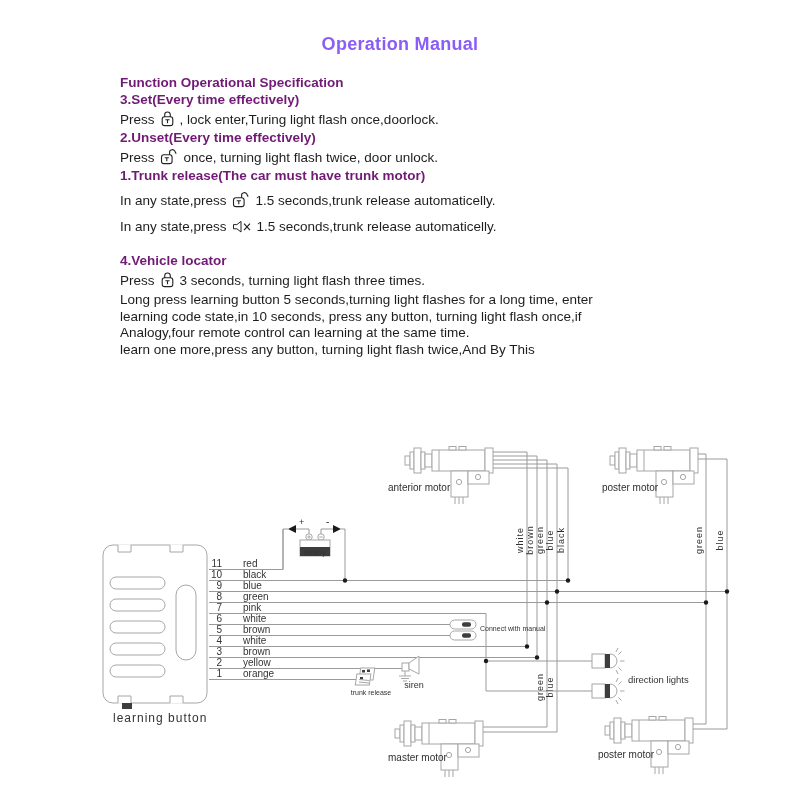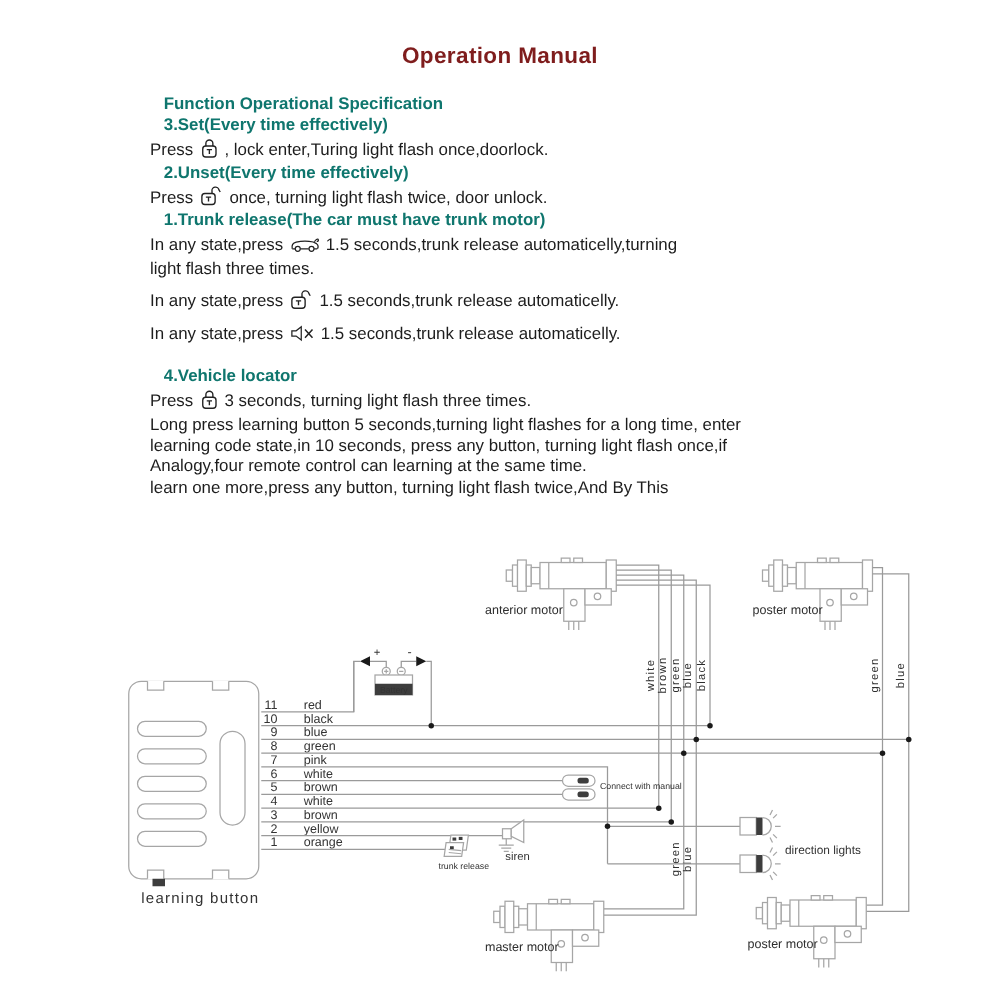--- a/index.html
+++ b/index.html
@@ -1,22 +1,22 @@
 <!DOCTYPE html>
 <html><head>
 <meta charset="utf-8">
 <style>
   html,body{margin:0;padding:0;background:#e8e8e8;}
   .page{position:relative;width:800px;height:800px;background:#ffffff;
         font-family:"Liberation Sans",sans-serif;overflow:hidden;}
   .title{position:absolute;top:34px;left:0;width:100%;text-align:center;
-         font-size:18px;font-weight:bold;color:#7f1d1d;letter-spacing:.3px;}
+         font-size:18px;font-weight:bold;color:#8b5cf6;letter-spacing:.3px;}
   .doc{position:absolute;left:120px;top:74px;width:586px;color:#1d1d1d;
        font-size:13.5px;line-height:17px;}
-  .hd{font-weight:bold;color:#0f766e;margin-left:11px;}
+  .hd{font-weight:bold;color:#701a75;}
   .sec{margin-bottom:12px;}
   .row{margin:2px 0 0 0;line-height:19px;}
   .gap{margin-top:7px;}
   .icn{display:inline-block;vertical-align:-3px;margin:0 5px;}
   .icn svg{display:block;}
   svg text{font-family:"Liberation Sans",sans-serif;fill:#333;}
   .diagram{position:absolute;left:0;top:425px;}
   .w{stroke:#9a9a9a;stroke-width:1;fill:none;}
   .comp{stroke:#a6a6a6;stroke-width:1;fill:#ffffff;}
   .compline{stroke:#a6a6a6;stroke-width:1;fill:none;}
@@ -49,30 +49,20 @@
     <div class="hd">2.Unset(Every time effectively)</div>
     <div class="row sec">
       <span>Press</span><span class="icn"><svg width="19" height="17" viewBox="0 0 19 17">
             <rect x="1.5" y="6.8" width="10.6" height="8.8" rx="2.4" fill="none" stroke="#222" stroke-width="1.1"></rect>
             <path d="M9.6,6.8 V5 a2.8,2.8 0 0 1 5.6,-1 l1,1.6" fill="none" stroke="#222" stroke-width="1.1"></path>
             <path d="M4.7,9.7 h4.2 M6.8,9.7 v3.5" fill="none" stroke="#222" stroke-width="1.1"></path>
           </svg></span><span>once, turning light flash twice, door unlock.</span>
     </div>
 
     <div class="hd">1.Trunk release(The car must have trunk motor)</div>
-    <div class="row">
-      <span>In any state,press</span><span class="icn"><svg width="24" height="16" viewBox="0 0 24 16">
-            <path d="M1.8,12 c-0.6,-2.6 0.6,-4.6 3.2,-5.3 c4.2,-1 9.4,-1 13.6,-0.1 l2.6,1.3 c1.3,1 1.6,2.6 0.8,4.1" fill="none" stroke="#222" stroke-width="1"></path>
-            <path d="M1.8,12 H4 M8.3,12 H15 M19.3,12 h2.5" fill="none" stroke="#222" stroke-width="1"></path>
-            <circle cx="6.2" cy="12" r="2" fill="none" stroke="#222" stroke-width="1"></circle>
-            <circle cx="17.2" cy="12" r="2" fill="none" stroke="#222" stroke-width="1"></circle>
-            <path d="M19.5,6.4 c1.4,-2 2.9,-2.9 3.2,-1.4 c0.2,0.9 -0.7,1.2 -1.2,0.9" fill="none" stroke="#222" stroke-width="1"></path>
-          </svg></span><span>1.5 seconds,trunk release automaticelly,turning</span><br>
-      <span>light flash three times.</span>
-    </div>
     <div class="row gap">
       <span>In any state,press</span><span class="icn"><svg width="19" height="17" viewBox="0 0 19 17">
             <rect x="1.5" y="6.8" width="10.6" height="8.8" rx="2.4" fill="none" stroke="#222" stroke-width="1.1"></rect>
             <path d="M9.6,6.8 V5 a2.8,2.8 0 0 1 5.6,-1 l1,1.6" fill="none" stroke="#222" stroke-width="1.1"></path>
             <path d="M4.7,9.7 h4.2 M6.8,9.7 v3.5" fill="none" stroke="#222" stroke-width="1.1"></path>
           </svg></span><span>1.5 seconds,trunk release automaticelly.</span>
     </div>
     <div class="row gap sec">
       <span>In any state,press</span><span class="icn"><svg width="20" height="14" viewBox="0 0 20 14">
             <path d="M1.5,4.6 h3.4 L9,1.4 V12 L4.9,8.8 H1.5 Z" fill="none" stroke="#222" stroke-width="1"></path>

